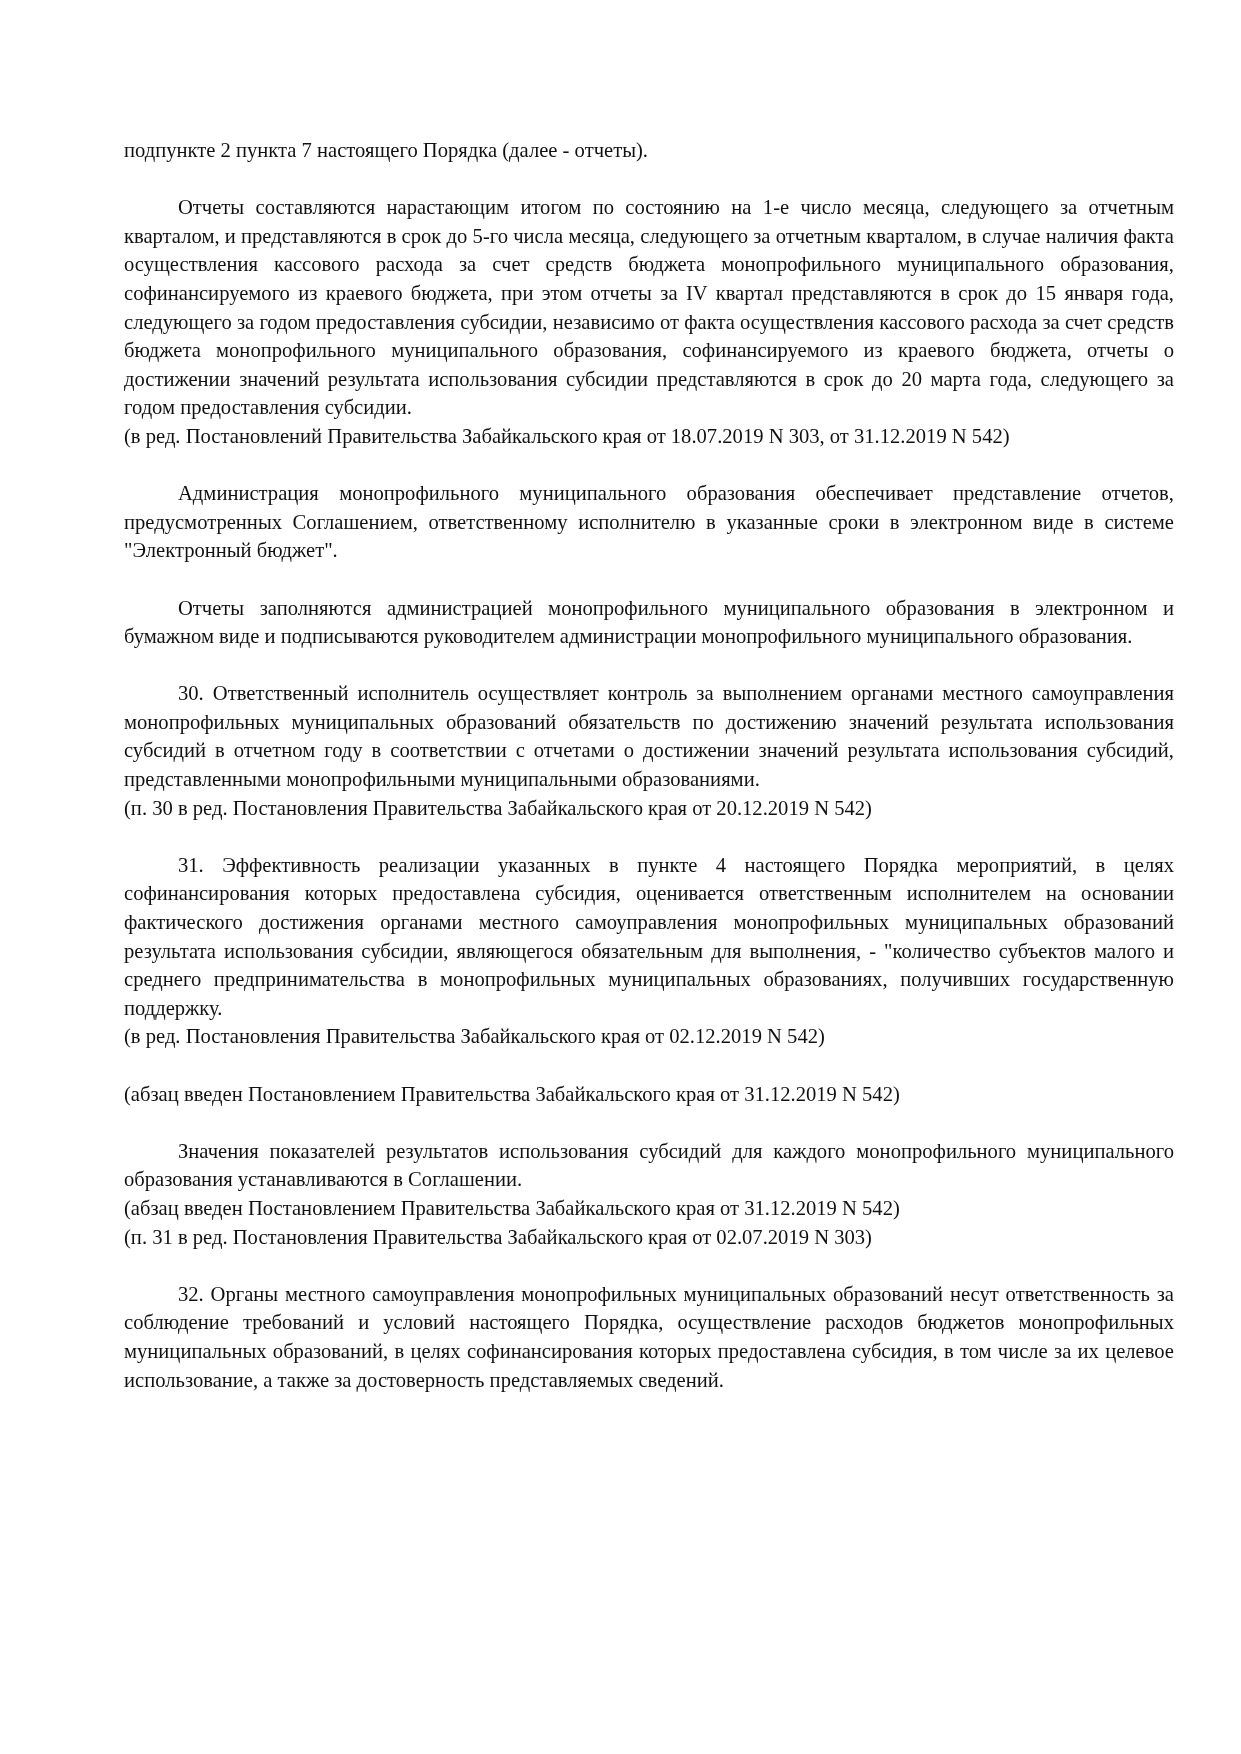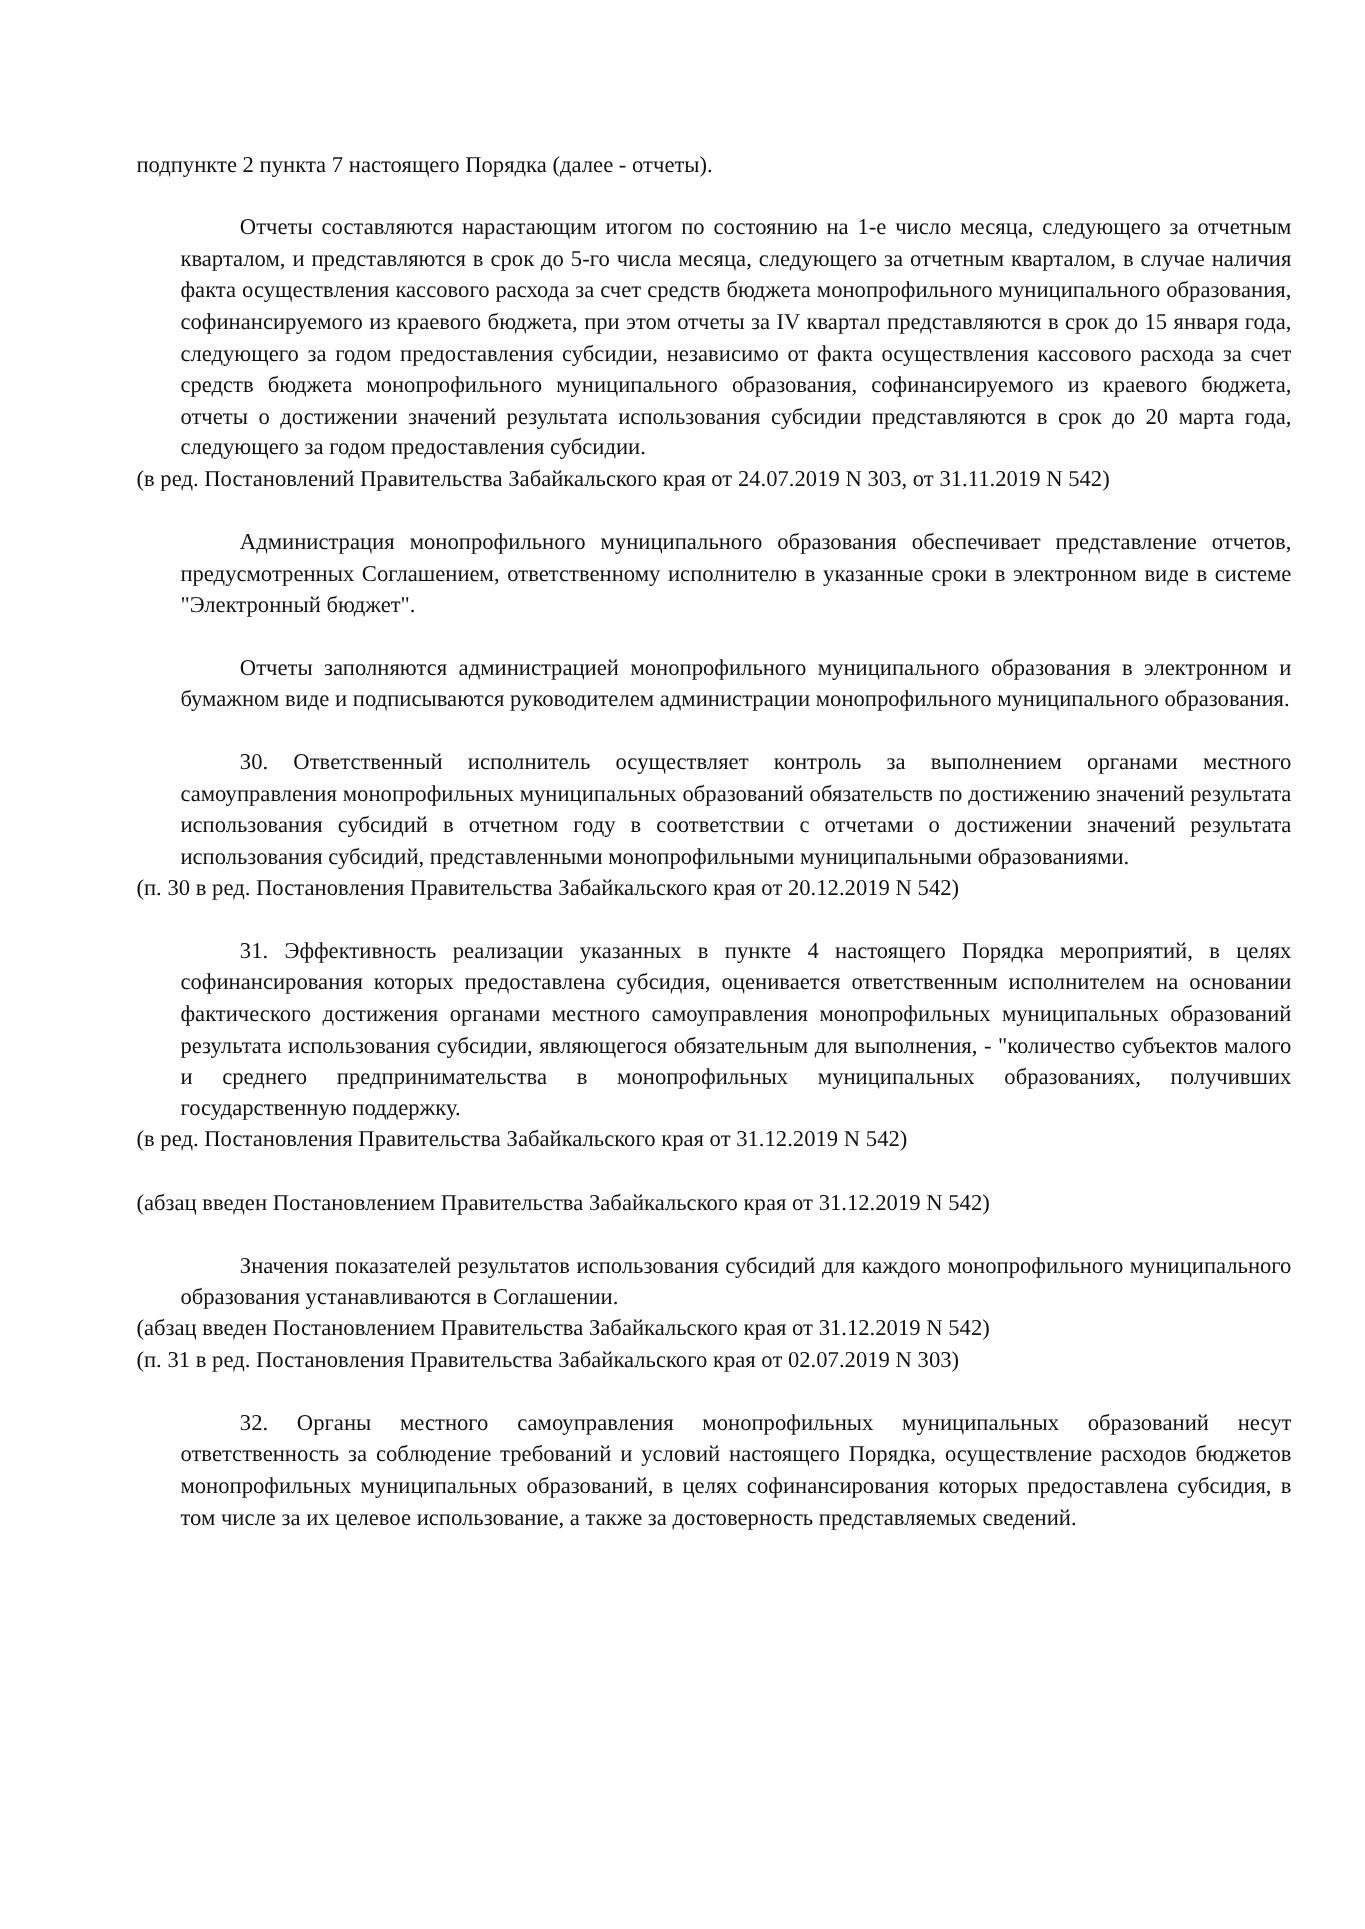--- a/index.html
+++ b/index.html
@@ -9,51 +9,51 @@
     left: 124px;
     top: 136px;
     width: 1050px;
     font-family: "Liberation Serif", "DejaVu Serif", serif;
     font-size: 20.6px;
     line-height: 28.6px;
     color: #111111;
   }
   .p { margin: 0 0 28.6px 0; text-align: justify; }
   .p.indent { text-indent: 54px; }
-  .p.tight { margin-bottom: 0; margin-left: 40px; }
+  .p.tight { margin-bottom: 0; }
   .note { margin: 0; text-align: left; }
   .block { margin: 0 0 28.6px 0; }
 </style>
 </head>
 <body>
 
 <div class="page">
   <p class="p">подпункте 2 пункта 7 настоящего Порядка (далее - отчеты).</p>
 
   <div class="block">
     <p class="p indent tight">Отчеты составляются нарастающим итогом по состоянию на 1-е число месяца, следующего за отчетным кварталом, и представляются в срок до 5-го числа месяца, следующего за отчетным кварталом, в случае наличия факта осуществления кассового расхода за счет средств бюджета монопрофильного муниципального образования, софинансируемого из краевого бюджета, при этом отчеты за IV квартал представляются в срок до 15 января года, следующего за годом предоставления субсидии, независимо от факта осуществления кассового расхода за счет средств бюджета монопрофильного муниципального образования, софинансируемого из краевого бюджета, отчеты о достижении значений результата использования субсидии представляются в срок до 20 марта года, следующего за годом предоставления субсидии.</p>
-    <p class="note">(в ред. Постановлений Правительства Забайкальского края от 24.07.2019 N 303, от 31.11.2019 N 542)</p>
+    <p class="note">(в ред. Постановлений Правительства Забайкальского края от 18.07.2019 N 303, от 31.12.2019 N 542)</p>
   </div>
 
   <div class="block">
     <p class="p indent tight">Администрация монопрофильного муниципального образования обеспечивает представление отчетов, предусмотренных Соглашением, ответственному исполнителю в указанные сроки в электронном виде в системе "Электронный бюджет".</p>
   </div>
 
   <div class="block">
     <p class="p indent tight">Отчеты заполняются администрацией монопрофильного муниципального образования в электронном и бумажном виде и подписываются руководителем администрации монопрофильного муниципального образования.</p>
   </div>
 
   <div class="block">
     <p class="p indent tight">30. Ответственный исполнитель осуществляет контроль за выполнением органами местного самоуправления монопрофильных муниципальных образований обязательств по достижению значений результата использования субсидий в отчетном году в соответствии с отчетами о достижении значений результата использования субсидий, представленными монопрофильными муниципальными образованиями.</p>
     <p class="note">(п. 30 в ред. Постановления Правительства Забайкальского края от 20.12.2019 N 542)</p>
   </div>
 
   <div class="block">
     <p class="p indent tight">31. Эффективность реализации указанных в пункте 4 настоящего Порядка мероприятий, в целях софинансирования которых предоставлена субсидия, оценивается ответственным исполнителем на основании фактического достижения органами местного самоуправления монопрофильных муниципальных образований результата использования субсидии, являющегося обязательным для выполнения, - "количество субъектов малого и среднего предпринимательства в монопрофильных муниципальных образованиях, получивших государственную поддержку.</p>
-    <p class="note">(в ред. Постановления Правительства Забайкальского края от 31.12.2019 N 542)</p>
+    <p class="note">(в ред. Постановления Правительства Забайкальского края от 02.12.2019 N 542)</p>
   </div>
 
   <div class="block">
     <p class="note">(абзац введен Постановлением Правительства Забайкальского края от 31.12.2019 N 542)</p>
   </div>
 
   <div class="block">
     <p class="p indent tight">Значения показателей результатов использования субсидий для каждого монопрофильного муниципального образования устанавливаются в Соглашении.</p>
     <p class="note">(абзац введен Постановлением Правительства Забайкальского края от 31.12.2019 N 542)</p>
     <p class="note">(п. 31 в ред. Постановления Правительства Забайкальского края от 02.07.2019 N 303)</p>

